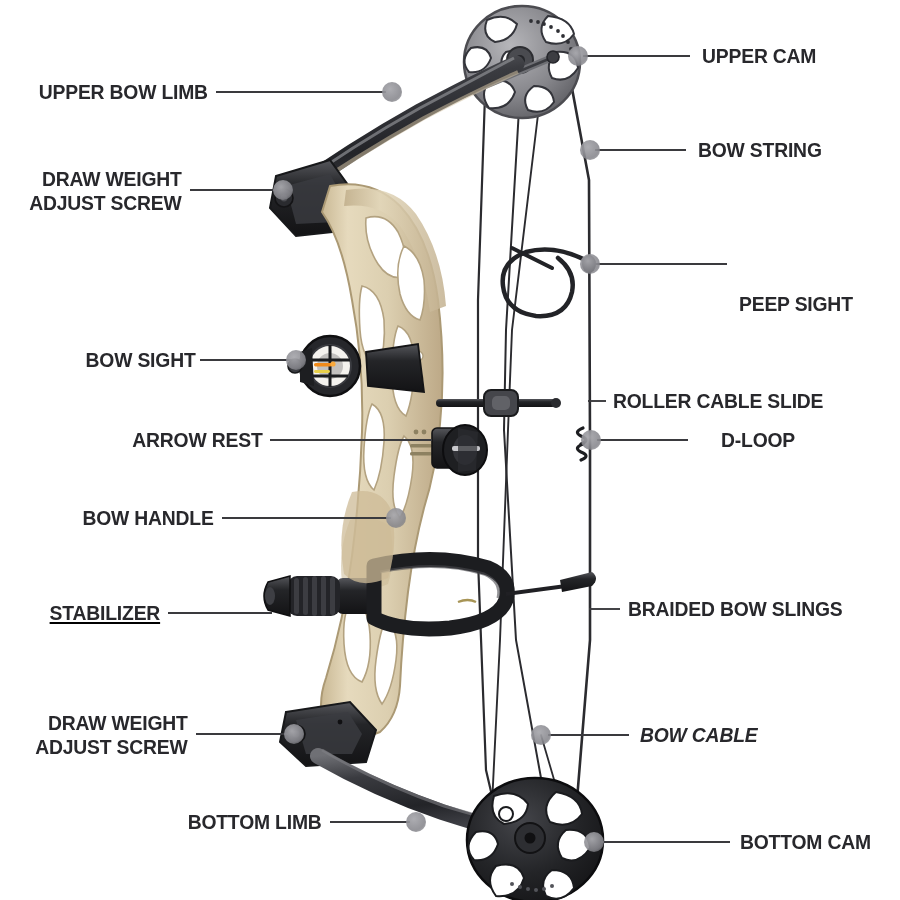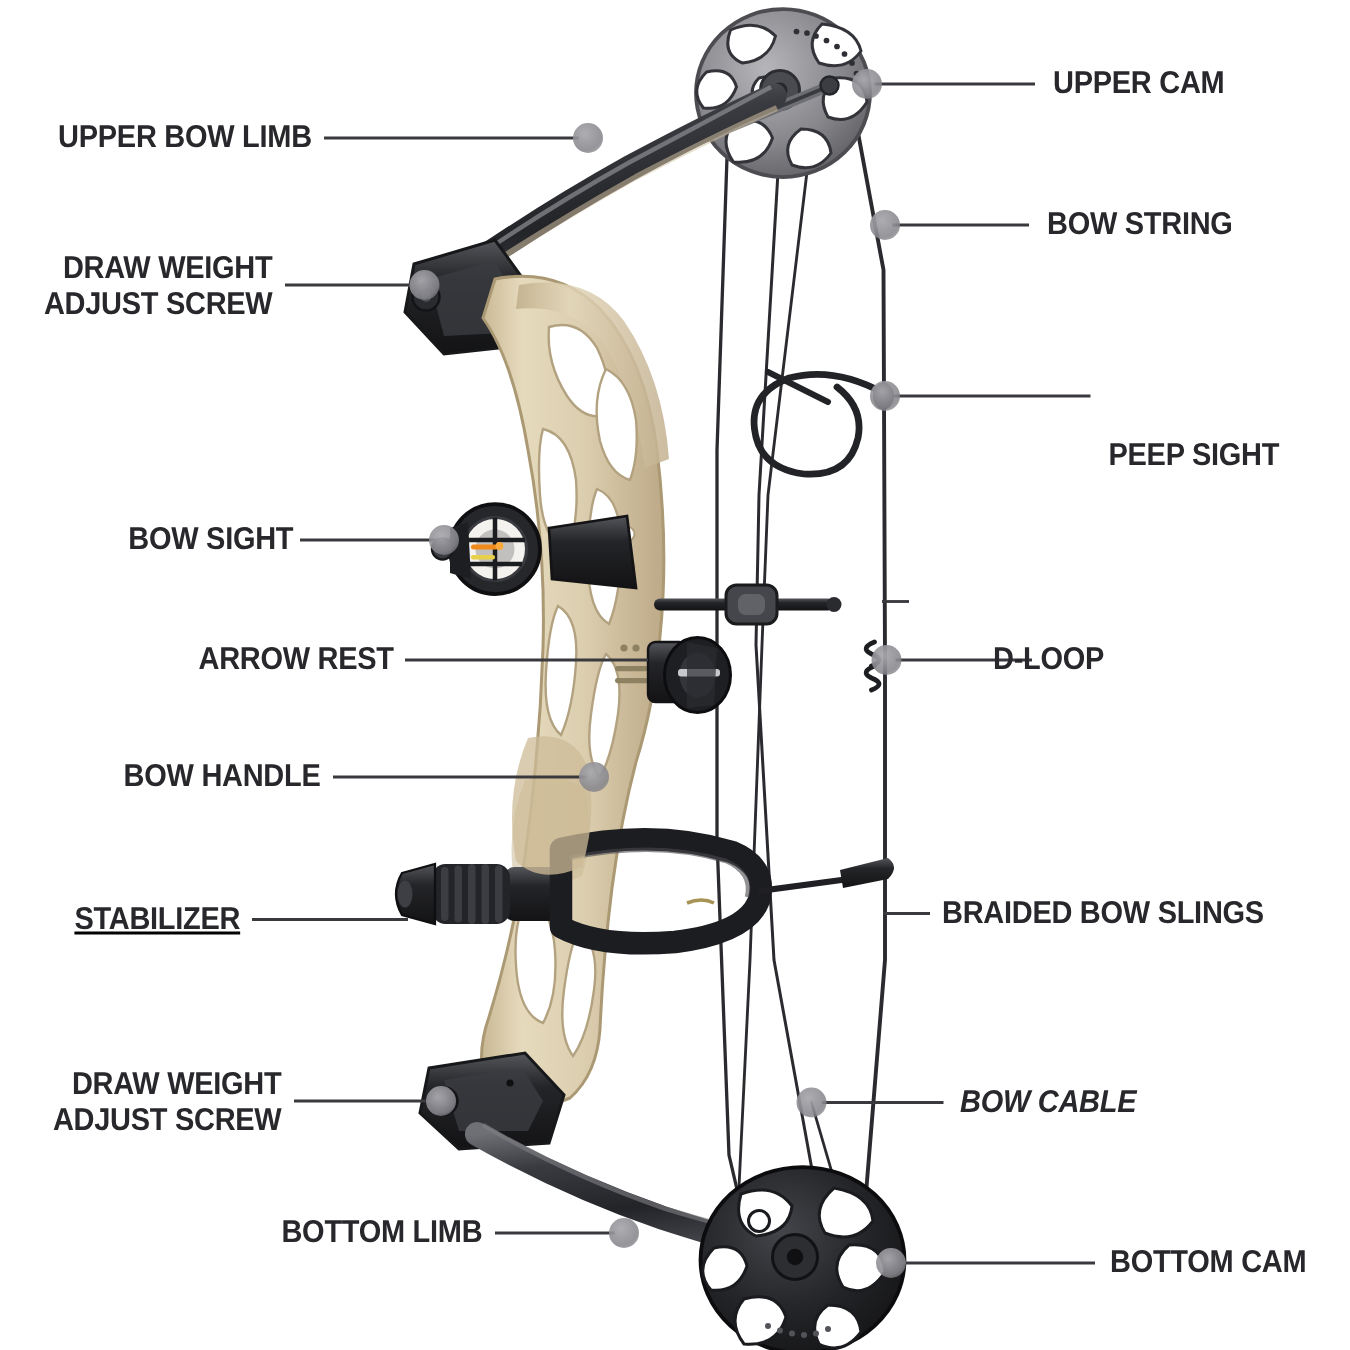--- a/index.html
+++ b/index.html
@@ -335,22 +335,25 @@
     </div>
 
     <div class="callout right" style="left:698px;top:138px;text-align:center;">
       <span class="txt">BOW STRING</span>
     </div>
 
     <div class="callout right" style="left:739px;top:252px;margin-top:40px;">
       <span class="txt">PEEP SIGHT</span>
     </div>
 
-
-    <div class="callout right" style="left:662px;top:428px;">
+    <div class="callout right" style="left:613px;top:389px;">
+      <span class="txt">ROLLER CABLE SLIDE</span>
+    </div>
+
+    <div class="callout right" style="left:721px;top:428px;">
       <span class="txt">D-LOOP</span>
     </div>
 
     <div class="callout right" style="left:628px;top:597px;text-align:center;">
       <span class="txt">BRAIDED BOW SLINGS</span>
     </div>
 
     <div class="callout right" style="left:640px;top:723px;font-style:italic;">
       <span class="txt">BOW CABLE</span>
     </div>

